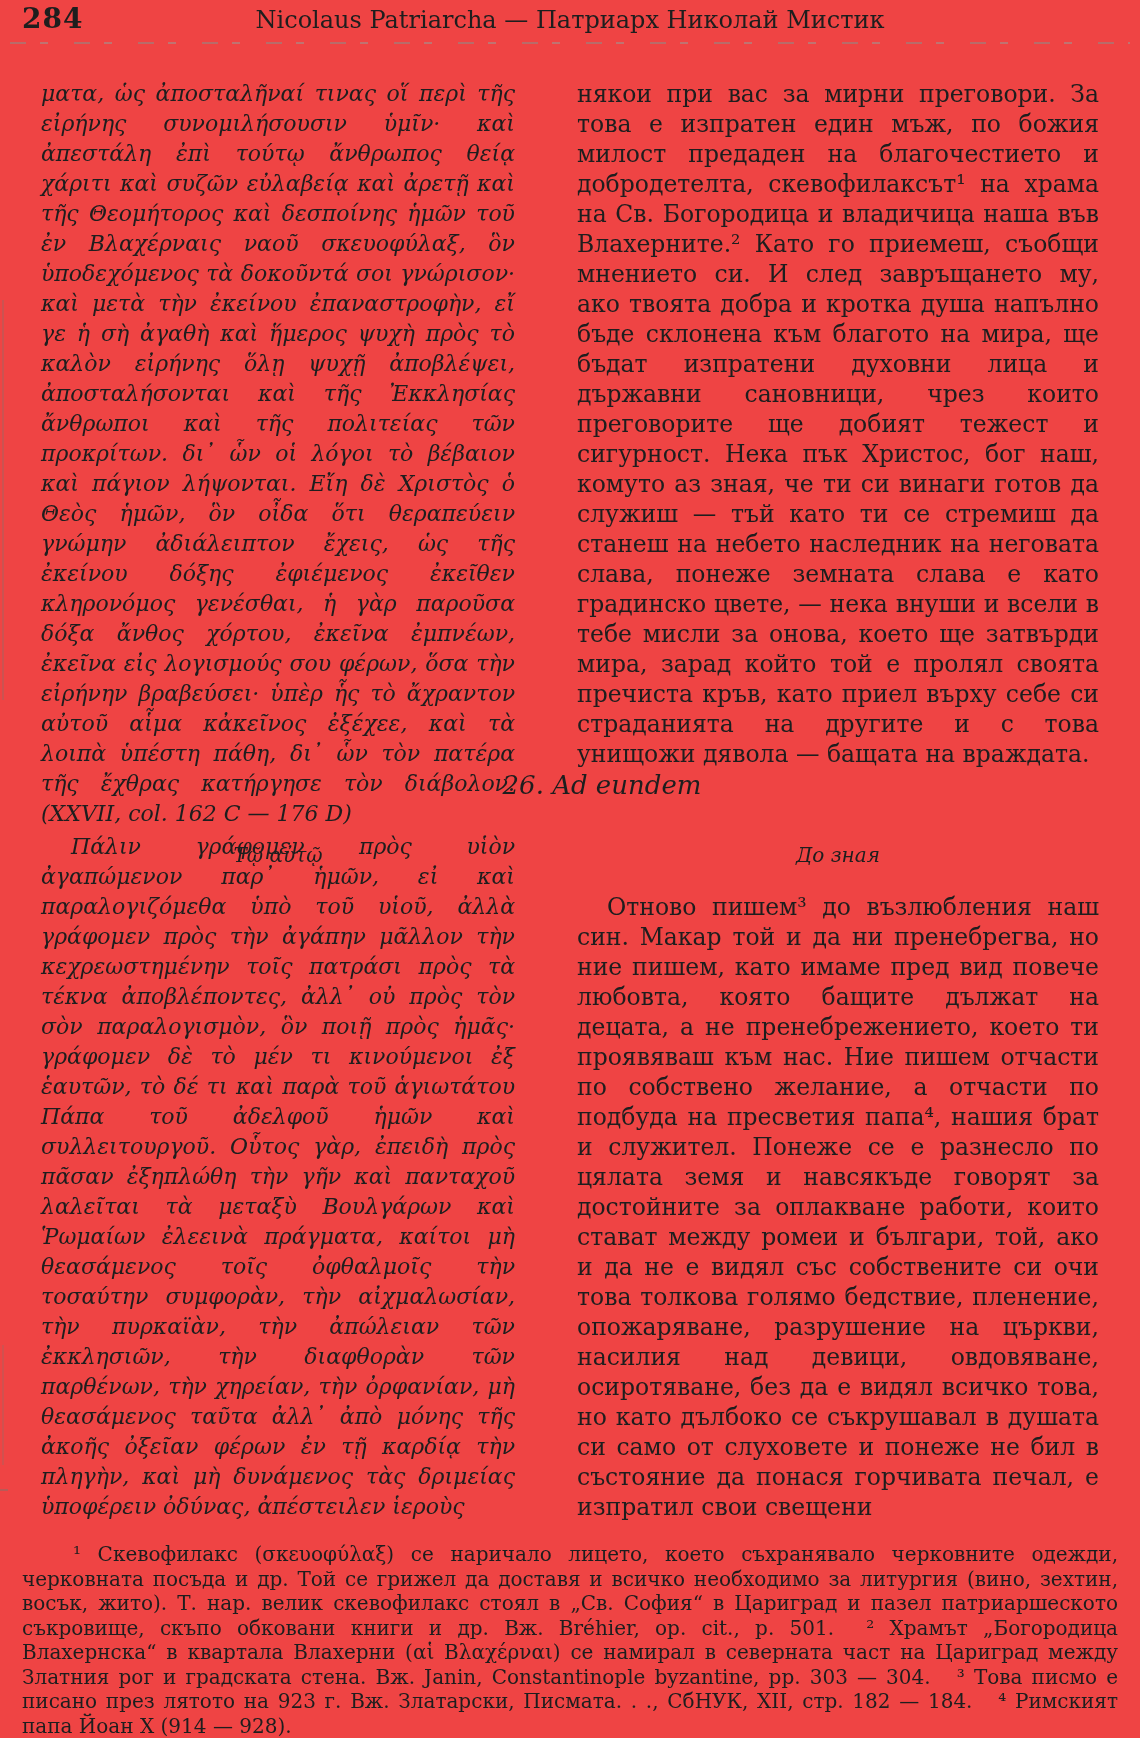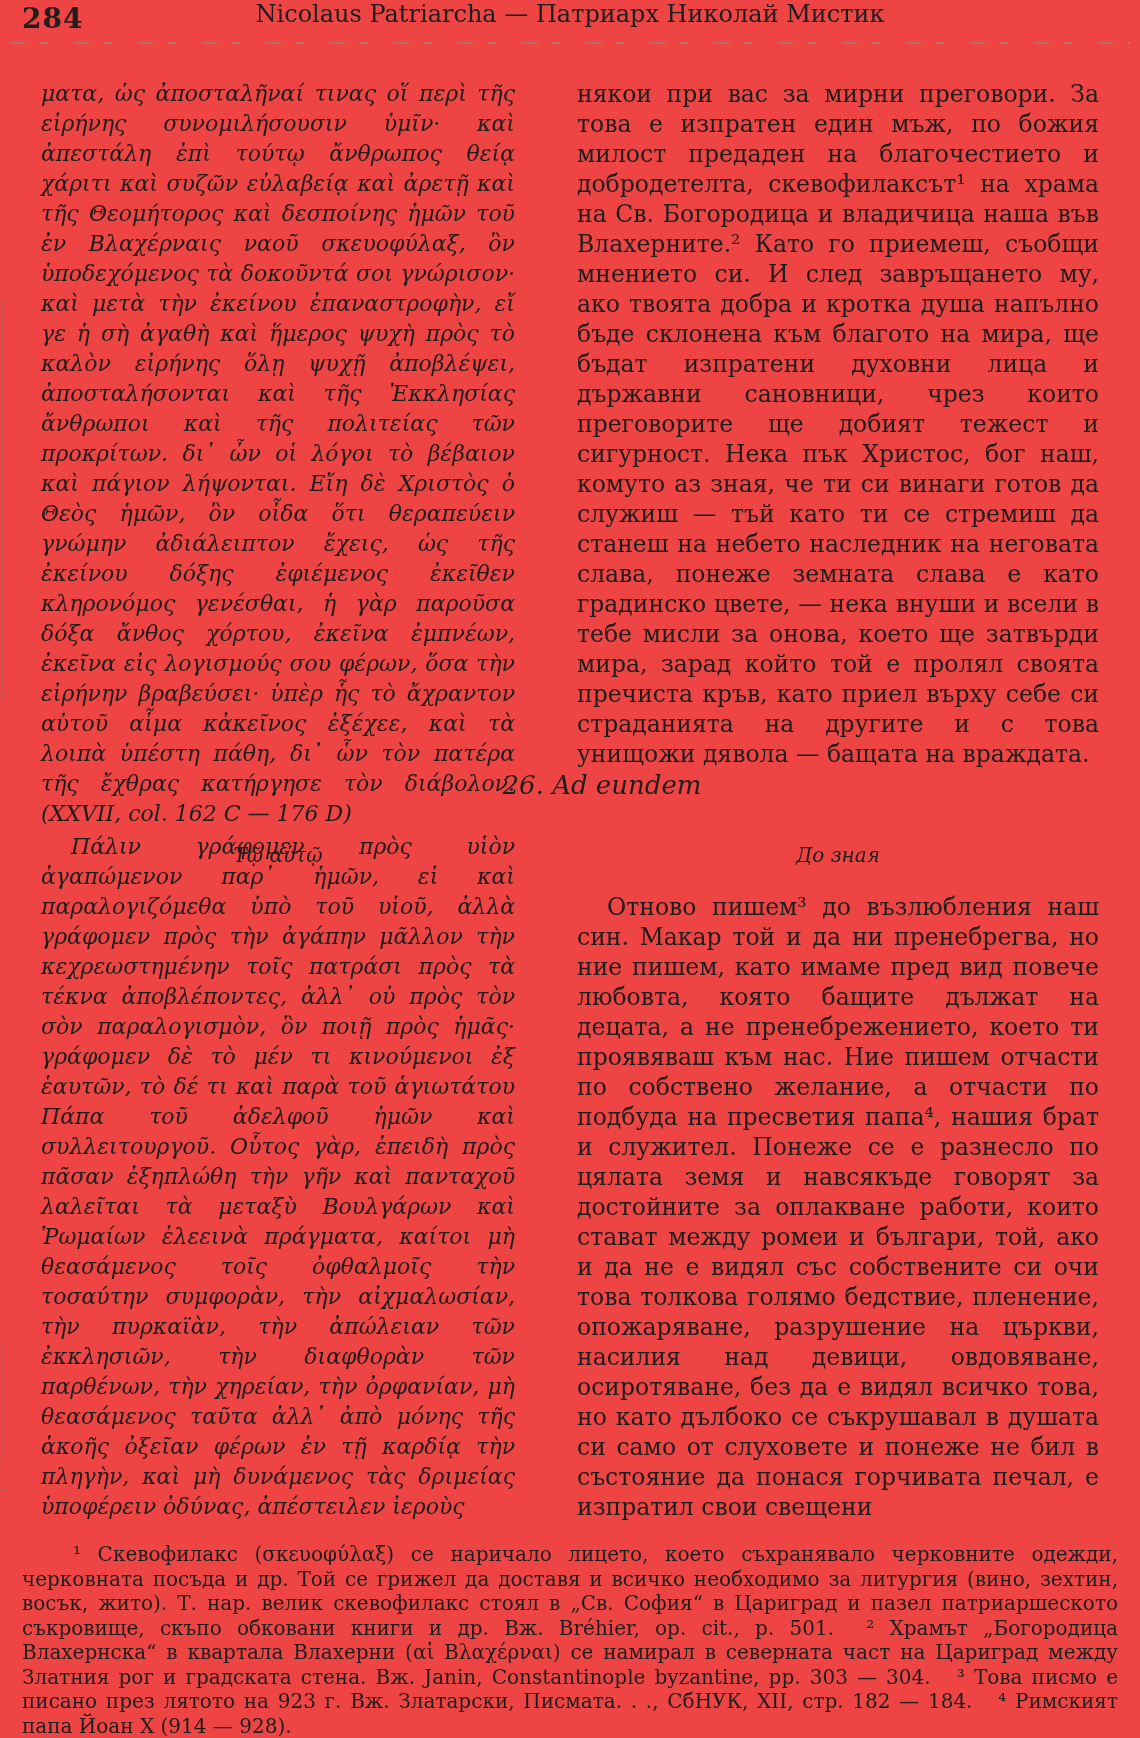--- a/index.html
+++ b/index.html
@@ -20,21 +20,21 @@
   .page-number {
     position: absolute;
     top: 2px;
     left: 22px;
     font-size: 28px;
     font-weight: 700;
     letter-spacing: 1px;
   }
   .running-title {
     position: absolute;
-    top: 0;
+    top: 6px;
     left: 0;
     width: 100%;
     text-align: center;
     font-size: 24px;
   }
   .header-rule {
     position: absolute;
     top: 42px;
     left: 10px;
     right: 10px;

